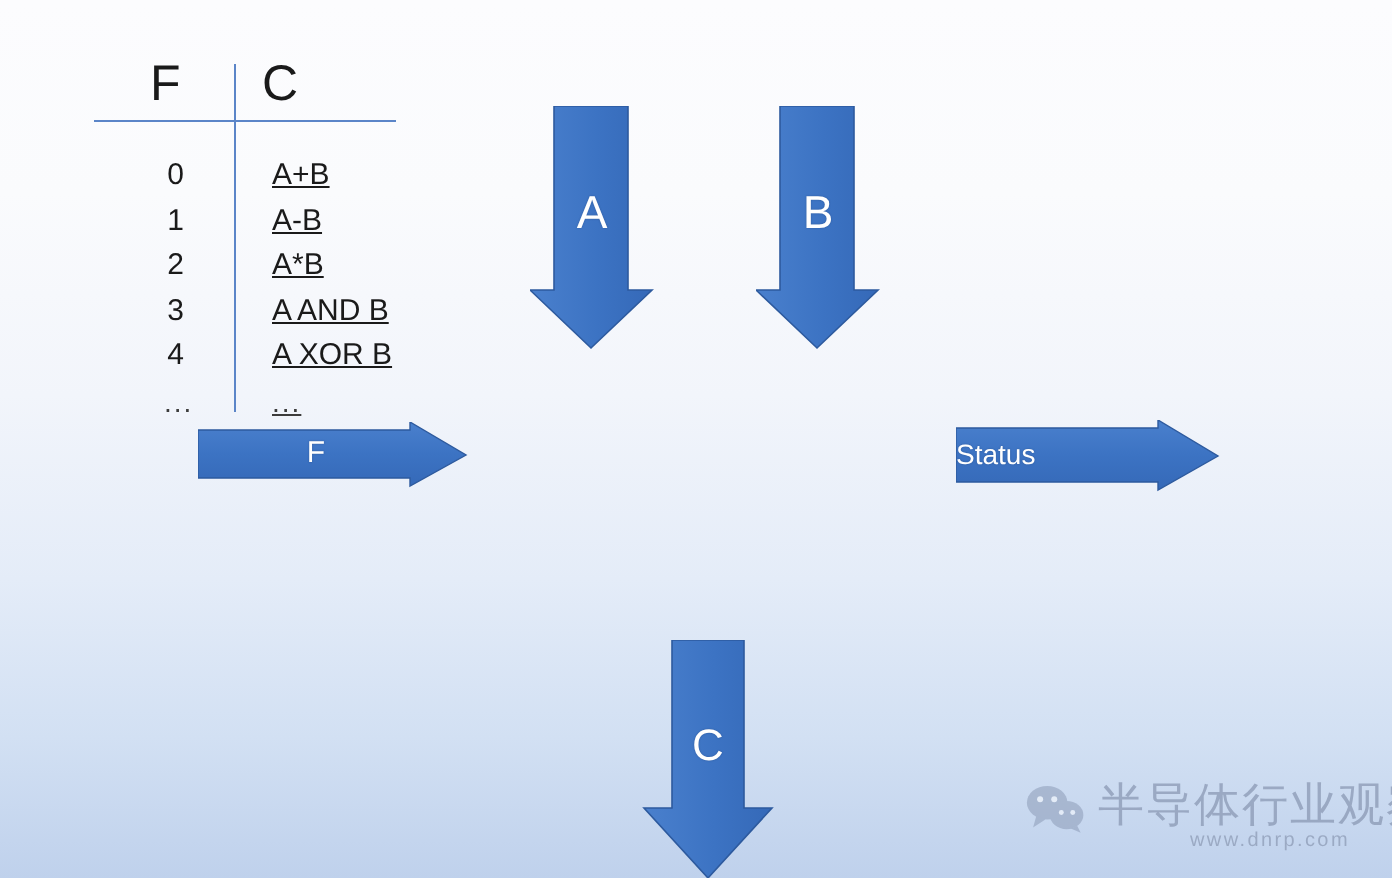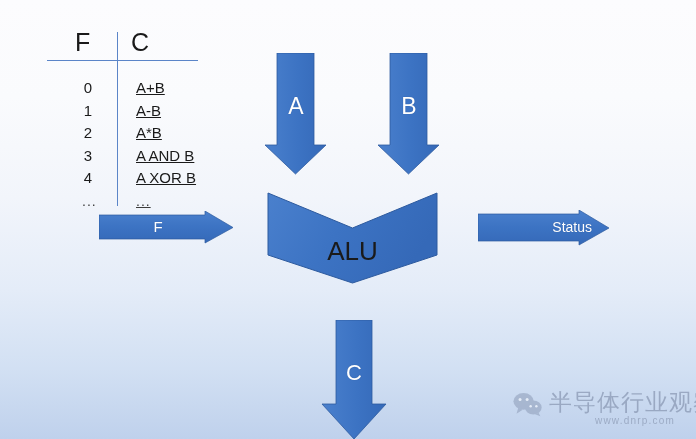--- a/index.html
+++ b/index.html
@@ -127,21 +127,21 @@
   #arrow-a  { left: 265px; top: 53px;  width: 62px;  height: 122px; }
   #arrow-b  { left: 378px; top: 53px;  width: 62px;  height: 122px; }
   #arrow-f  { left: 99px;  top: 211px; width: 135px; height: 33px; }
   #arrow-status { left: 478px; top: 210px; width: 132px; height: 36px; }
   #arrow-c  { left: 321px; top: 320px; width: 66px;  height: 120px; }
   #alu      { left: 265px; top: 190px; width: 175px; height: 95px; }
 
   .lbl-a { font-size: 23px; left: 0; top: 42px; width: 62px; text-align: center; }
   .lbl-b { font-size: 23px; left: 0; top: 42px; width: 62px; text-align: center; }
   .lbl-f { font-size: 15px; left: 0; top: 8px; width: 118px; text-align: center; }
-  .lbl-status { font-size: 14px; left: 0; top: 10px; width: 114px; text-align: right; }
+  .lbl-status { font-size: 14px; left: 0; top: 10px; width: 114px; text-align: left; }
   .lbl-c { font-size: 22px; left: 0; top: 42px; width: 66px; text-align: center; }
 
   
   #watermark {
     position: absolute;
     left: 505px;
     top: 385px;
     width: 188px;
     height: 50px;
   }
@@ -236,33 +236,20 @@
           <stop offset="0" stop-color="#4a80cd"></stop>
           <stop offset="0.55" stop-color="#3c73c3"></stop>
           <stop offset="1" stop-color="#3569b8"></stop>
         </linearGradient>
       </defs>
       <polygon points="12,0 49,0 49,92 61,92 30.5,121 0,92 12,92" fill="url(#gB)" stroke="#2d5a9e" stroke-width="0.8"></polygon>
     </svg>
     <div class="shape-label lbl-b">B</div>
   </div>
 
-  <div class="shape" id="alu">
-    <svg width="175" height="95" viewBox="0 0 175 95">
-      <defs>
-        <linearGradient id="gALU" x1="0" y1="0" x2="1" y2="0.35">
-          <stop offset="0" stop-color="#4a80cd"></stop>
-          <stop offset="0.5" stop-color="#3c73c3"></stop>
-          <stop offset="1" stop-color="#3569b8"></stop>
-        </linearGradient>
-      </defs>
-      <polygon points="3,3 87.5,38 172,3 172,65 87.5,93 3,65" fill="url(#gALU)" stroke="#2d5a9e" stroke-width="1"></polygon>
-    </svg>
-    <div id="alu-label" style="top:48px;">ALU</div>
-  </div>
 
   <div class="shape" id="arrow-f">
     <svg width="135" height="33" viewBox="0 0 135 33">
       <defs>
         <linearGradient id="gF" x1="0" y1="0" x2="0" y2="1">
           <stop offset="0" stop-color="#4a80cd"></stop>
           <stop offset="0.5" stop-color="#3c73c3"></stop>
           <stop offset="1" stop-color="#3569b8"></stop>
         </linearGradient>
       </defs>

